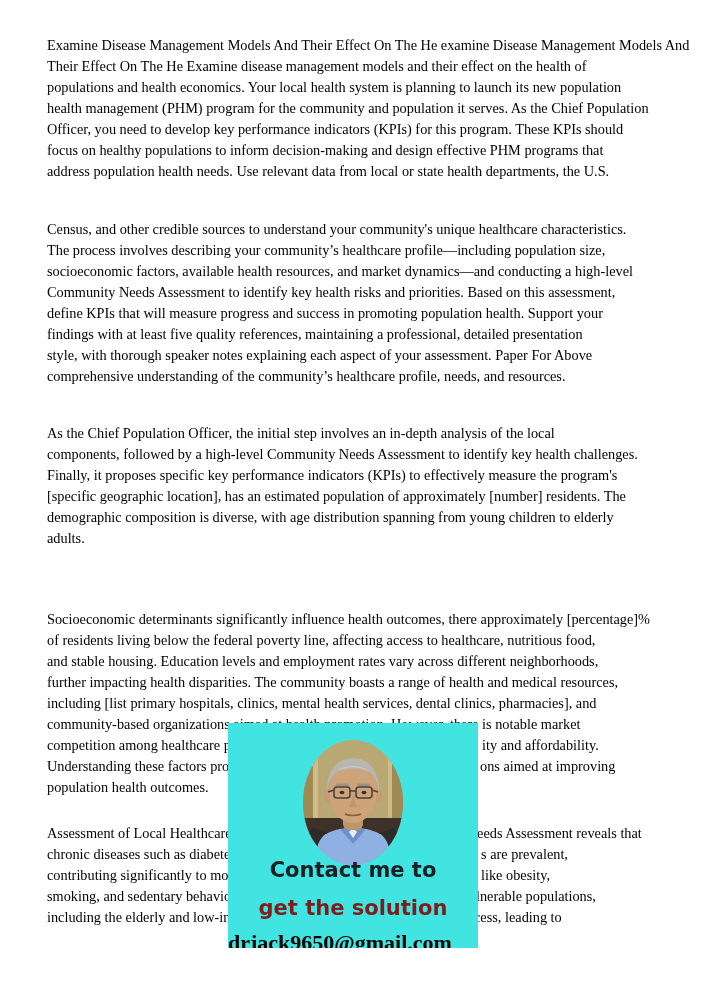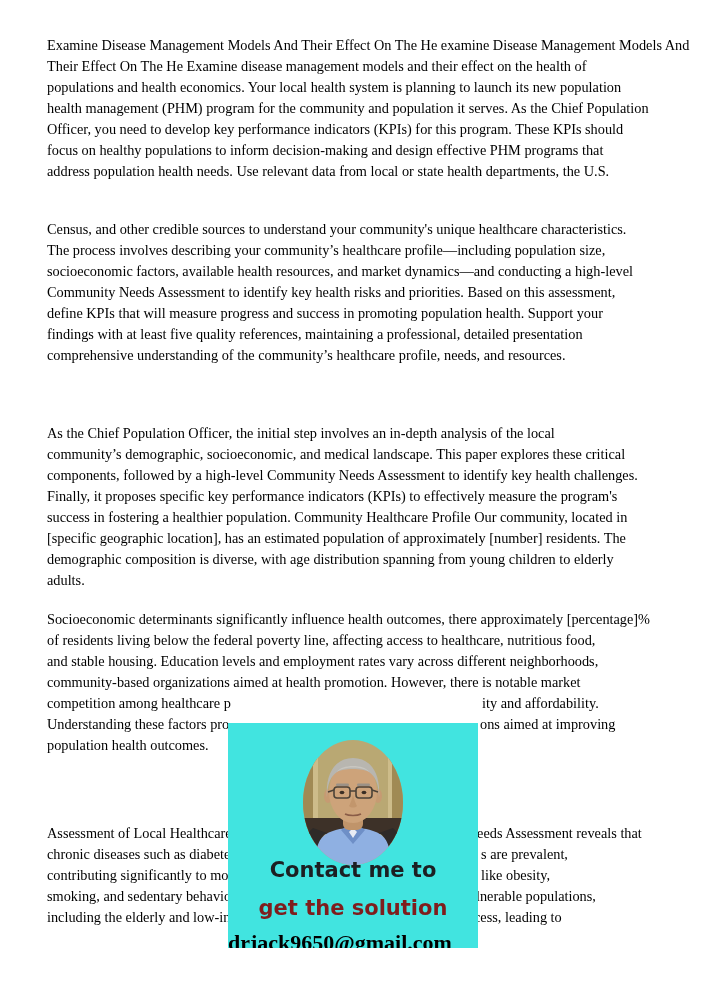--- a/index.html
+++ b/index.html
@@ -70,36 +70,37 @@
       <div class="tline">focus on healthy populations to inform decision-making and design effective PHM programs that</div>
       <div class="tline">address population health needs. Use relevant data from local or state health departments, the U.S.</div>
     </div>
   <div class="para para-2">
       <div class="tline">Census, and other credible sources to understand your community's unique healthcare characteristics.</div>
       <div class="tline">The process involves describing your community’s healthcare profile—including population size,</div>
       <div class="tline">socioeconomic factors, available health resources, and market dynamics—and conducting a high-level</div>
       <div class="tline">Community Needs Assessment to identify key health risks and priorities. Based on this assessment,</div>
       <div class="tline">define KPIs that will measure progress and success in promoting population health. Support your</div>
       <div class="tline">findings with at least five quality references, maintaining a professional, detailed presentation</div>
+      <div class="tline">style, with thorough speaker notes explaining each aspect of your assessment. Paper For Above</div>
       <div class="tline">comprehensive understanding of the community’s healthcare profile, needs, and resources.</div>
     </div>
   <div class="para para-3">
       <div class="tline">As the Chief Population Officer, the initial step involves an in-depth analysis of the local</div>
-      <div class="tline">community’s demographic, socioeconomic, and medical landscape. This paper explores these critical</div>
       <div class="tline">components, followed by a high-level Community Needs Assessment to identify key health challenges.</div>
       <div class="tline">Finally, it proposes specific key performance indicators (KPIs) to effectively measure the program's</div>
-      <div class="tline">success in fostering a healthier population. Community Healthcare Profile Our community, located in</div>
       <div class="tline">[specific geographic location], has an estimated population of approximately [number] residents. The</div>
       <div class="tline">demographic composition is diverse, with age distribution spanning from young children to elderly</div>
       <div class="tline">adults.</div>
     </div>
   <div class="para para-4">
       <div class="tline">Socioeconomic determinants significantly influence health outcomes, there approximately [percentage]%</div>
       <div class="tline">of residents living below the federal poverty line, affecting access to healthcare, nutritious food,</div>
       <div class="tline">and stable housing. Education levels and employment rates vary across different neighborhoods,</div>
+      <div class="tline">further impacting health disparities. The community boasts a range of health and medical resources,</div>
+      <div class="tline">including [list primary hospitals, clinics, mental health services, dental clinics, pharmacies], and</div>
       <div class="tline">community-based organizations aimed at health promotion. However, there is notable market</div>
       <div class="tline"><span>competition among healthcare p</span><span class="rfrag" style="left: 435px;">ity and affordability.</span></div>
       <div class="tline"><span>Understanding these factors pro</span><span class="rfrag" style="left: 433px;">ons aimed at improving</span></div>
       <div class="tline">population health outcomes.</div>
     </div>
   <div class="para para-5">
       <div class="tline"><span>Assessment of Local Healthcare</span><span class="rfrag" style="left: 409px;">y Needs Assessment reveals that</span></div>
       <div class="tline"><span>chronic diseases such as diabete</span><span class="rfrag" style="left: 434px;">s are prevalent,</span></div>
       <div class="tline"><span>contributing significantly to mo</span><span class="rfrag" style="left: 434px;">like obesity,</span></div>
       <div class="tline"><span>smoking, and sedentary behavio</span><span class="rfrag" style="left: 429px;">lnerable populations,</span></div>

